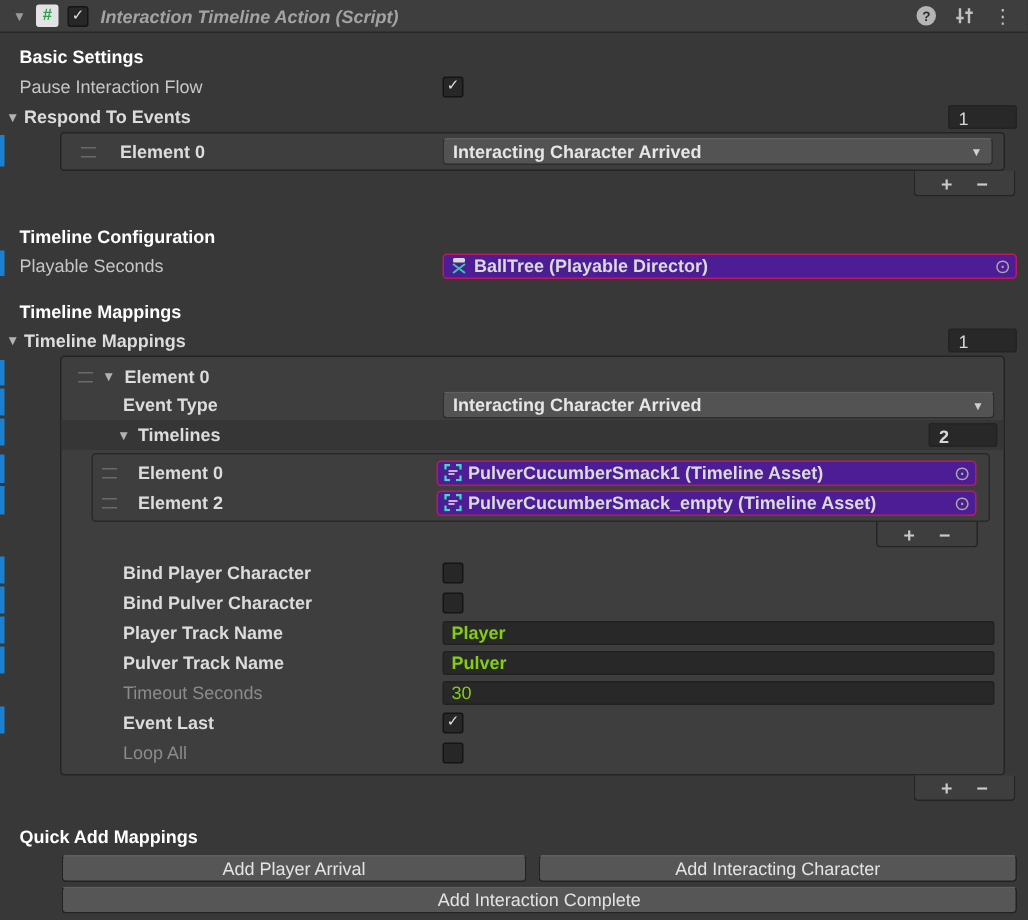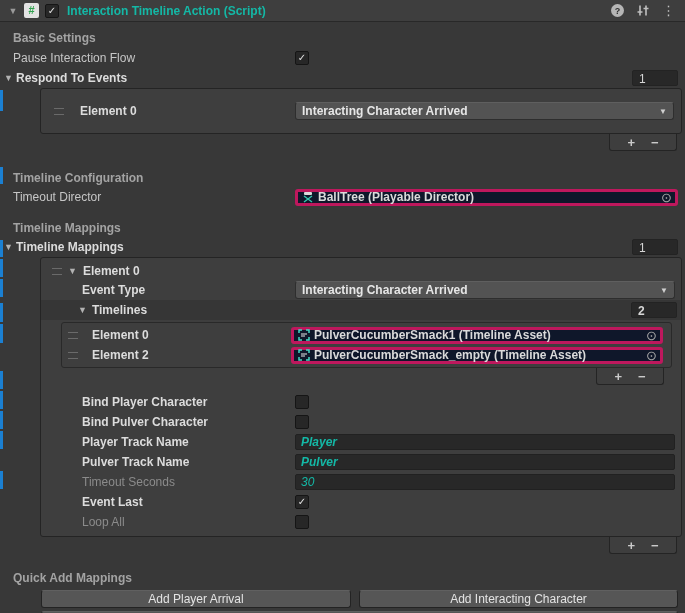--- a/index.html
+++ b/index.html
@@ -4,53 +4,53 @@
 <style>
   html,body{margin:0;padding:0;background:#383838;}
   body{width:685px;height:613px;overflow:hidden;font-family:"Liberation Sans",sans-serif;font-size:12px;color:#C6C6C6;position:relative;-webkit-font-smoothing:antialiased;}
   .inspector{position:relative;width:685px;height:613px;background:#383838;}
 
   
   .c-header{height:22px;background:#3E3E3E;border-bottom:1px solid #282828;display:flex;align-items:center;padding:0 8px;gap:6px;box-sizing:border-box;}
   .hdr-tri{color:#9A9A9A;font-size:9px;width:10px;text-align:center;}
   .script-icon{width:15px;height:15px;background:#E3E3E3;border-radius:2px;display:flex;align-items:center;justify-content:center;color:#2FA14D;font-weight:bold;font-size:11px;line-height:1;}
   .cbx{width:14px;height:14px;background:#272727;border:1px solid #151515;border-radius:2px;display:flex;align-items:center;justify-content:center;color:#E2E2E2;font-size:10px;line-height:1;box-sizing:border-box;}
-  .c-title{color:#14b8a6;font-weight:bold;margin-left:2px;flex:1;}
+  .c-title{color:#a3a3a3;font-weight:bold;margin-left:2px;flex:1;font-style:italic;}
   .hdr-right{display:flex;align-items:center;gap:12px;margin-right:2px;}
   .help-ic{width:13px;height:13px;border-radius:50%;background:#B5B5B5;color:#2E2E2E;font-weight:bold;font-size:9px;display:flex;align-items:center;justify-content:center;}
   .kebab{color:#C2C2C2;font-size:13px;line-height:1;}
 
   
   .row{display:flex;align-items:center;height:20px;position:relative;}
   .lbl{flex:0 0 295px;box-sizing:border-box;padding-left:13px;white-space:nowrap;overflow:hidden;}
   .val{flex:1;display:flex;align-items:center;padding-right:7px;}
   .bold{font-weight:bold;color:#DCDCDC;}
   .dim{color:#8B8B8B;}
-  .sec{height:20px;line-height:20px;padding-left:13px;font-weight:bold;color:#a3a3a3;}
+  .sec{height:20px;line-height:20px;padding-left:13px;font-weight:bold;color:#ffffff;}
   .h18{height:18px;line-height:18px;}
   .fold-row{position:relative;height:20px;display:flex;align-items:center;padding-left:16px;}
   .tri-abs{position:absolute;left:4px;color:#B2B2B2;font-size:9px;}
   .tri{color:#B2B2B2;font-size:9px;}
   .spacer6{height:6px;}.spacer17{height:17px;}.spacer12{height:12px;}.spacer2{height:2px;}
   .spacer8{height:6px;}.spacer14{height:14px;}.spacer3{height:3px;}
 
   
   .size-field{position:absolute;right:7px;top:2px;width:46px;height:16px;background:#282828;border:1px solid #232323;border-radius:2px;color:#D6D6D6;line-height:16px;padding-left:6px;box-sizing:border-box;}
   .size-in{right:4px;}
   .dd{flex:1;height:18px;background:#535353;border:1px solid #2E2E2E;border-top-color:#5F5F5F;border-radius:3px;display:flex;align-items:center;box-sizing:border-box;}
   .dd-txt{flex:1;font-weight:bold;color:#E6E6E6;padding-left:6px;white-space:nowrap;overflow:hidden;}
   .dd-arr{color:#CFCFCF;font-size:8px;padding-right:6px;}
-  .of{flex:1;height:17px;background:#0f172a;border:3px solid #be185d;border-radius:3px;display:flex;align-items:center;gap:4px;padding-left:4px;box-sizing:border-box;}
+  .of{flex:1;height:17px;background:#4c1d95;border:1px solid #be185d;border-radius:3px;display:flex;align-items:center;gap:4px;padding-left:4px;box-sizing:border-box;}
   .of-txt{font-weight:bold;color:#DADADA;white-space:nowrap;overflow:hidden;flex:1;}
   .of-pick{width:17px;text-align:center;color:#A9A9A9;font-size:13px;line-height:1;}
-  .tf{flex:1;height:16px;background:#282828;border:1px solid #212121;border-radius:2px;display:flex;align-items:center;padding-left:5px;color:#14b8a6;box-sizing:border-box;font-style:italic;}
+  .tf{flex:1;height:16px;background:#282828;border:1px solid #212121;border-radius:2px;display:flex;align-items:center;padding-left:5px;color:#84cc16;box-sizing:border-box;}
   .tf-b{font-weight:bold;}
 
   
-  .abox{margin:0 3px 0 40px;background:#3E3E3E;border:1px solid #242424;border-radius:3px;padding:12px 0;box-sizing:border-box;}
+  .abox{margin:0 15px 0 40px;background:#3E3E3E;border:1px solid #242424;border-radius:3px;padding:2px 0;box-sizing:border-box;}
   .abox2{padding-top:4px;padding-bottom:4px;}
   .nbox{margin:0 9px 0 20px;background:#3E3E3E;border:1px solid #292929;border-radius:3px;padding:2px 0;}
   .pmrow{height:18px;display:flex;}
   .pm{height:16px;width:66px;margin-left:auto;margin-right:8px;background:#3E3E3E;border:1px solid #242424;border-top:none;border-radius:0 0 3px 3px;display:flex;align-items:center;justify-content:center;gap:16px;}
   .pm-n{margin-right:17px;}
   .pm span{color:#CACACA;font-weight:bold;font-size:13px;line-height:1;}
   .drag{width:10px;height:5px;border-top:1px solid #6A6A6A;border-bottom:1px solid #6A6A6A;flex:none;}
   .el-lbl{flex:0 0 254px;display:flex;align-items:center;gap:16px;padding-left:13px;box-sizing:border-box;}
   .lbl2{flex:0 0 254px;box-sizing:border-box;padding-left:41px;white-space:nowrap;}
   .ehdr{display:flex;align-items:center;height:18px;padding-left:11px;gap:6px;}
@@ -129,21 +129,21 @@
     <span class="pm">
       <span>+</span>
       <span>−</span>
     </span>
   </div>
 
   <div class="spacer17"></div>
 
   <div class="sec h18">Timeline Configuration</div>
   <div class="row">
-    <span class="lbl">Timeout Director</span>
+    <span class="lbl">Playable Seconds</span>
     <span class="val">
       <span class="of">
         <span style="display:flex;">
           <svg width="12" height="12" viewBox="0 0 12 12">
               <rect x="2" y="1" width="8" height="3" rx="1" fill="#DADADA"></rect>
               <path d="M2 5L10 11M10 5L2 11" stroke="#35C7AF" stroke-width="1.4" fill="none"></path>
             </svg>
         </span>
         <span class="of-txt">BallTree (Playable Director)</span>
         <span class="of-pick">⊙</span>

